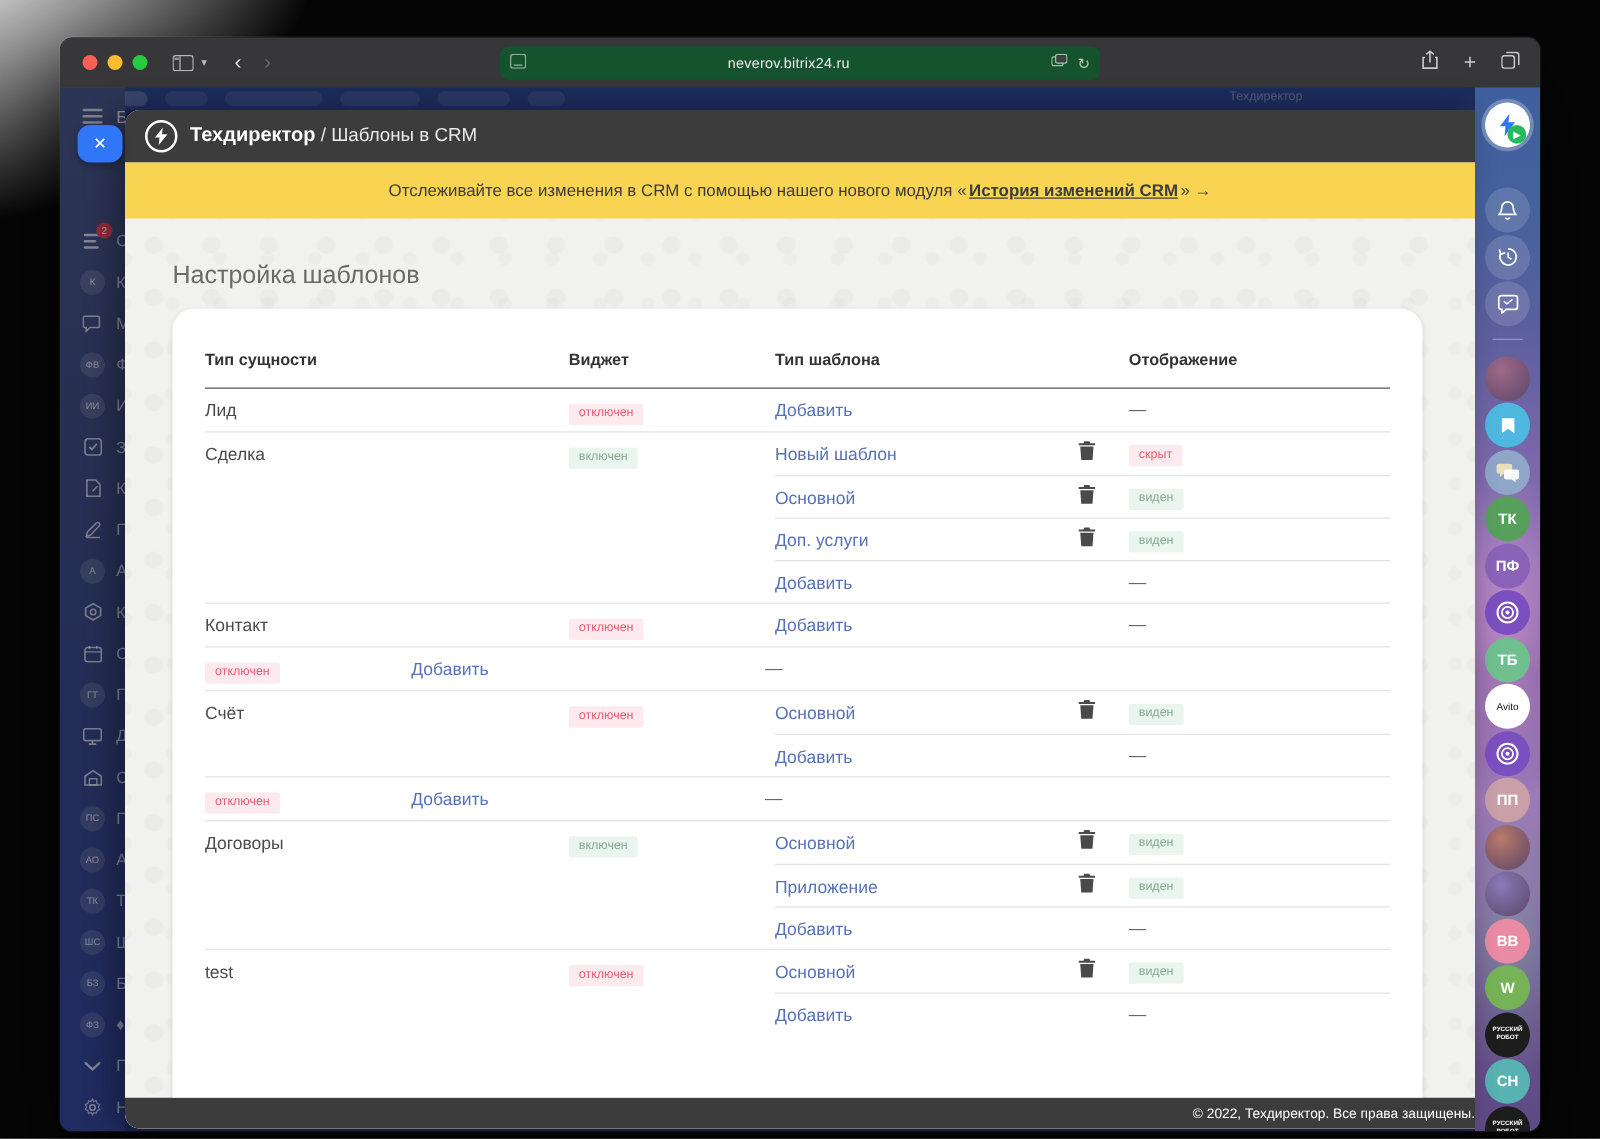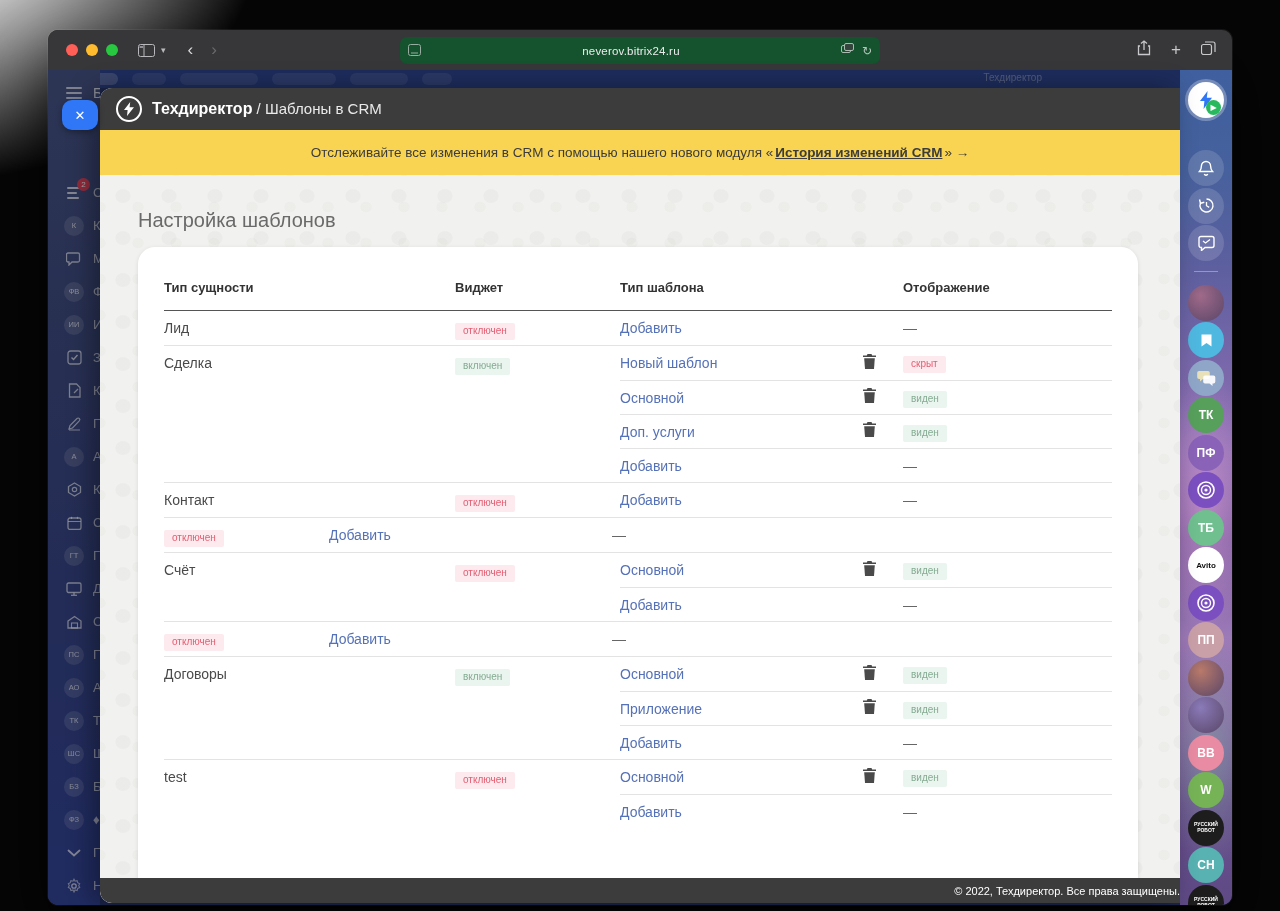--- a/index.html
+++ b/index.html
@@ -57,21 +57,21 @@
   .rp-glow2 { position:absolute; left:-20px; top:560px; width:100px; height:240px; border-radius:50%;
     background:radial-gradient(closest-side, rgba(130,200,160,.4), rgba(130,200,160,0)); }
   .rp-item { position:absolute; left:8px; width:36px; height:36px; border-radius:50%;
     display:flex; align-items:center; justify-content:center; color:#fff; font-size:12px; font-weight:bold; overflow:hidden; }
   .rp-ghost { background:rgba(255,255,255,.14); color:rgba(255,255,255,.9); font-weight:normal; }
   .rp-divider { position:absolute; left:14px; width:24px; height:1px; background:rgba(255,255,255,.35); }
   .rp-app { background:#fff; box-shadow:0 0 0 3px rgba(255,255,255,.28); }
   .rp-playbadge { position:absolute; right:3px; bottom:3px; width:15px; height:15px; border-radius:50%;
     background:#28b95f; display:flex; align-items:center; justify-content:center; font-size:8px; color:#fff; font-weight:normal; z-index:3;}
   .rp-tiny { font-size:5px; line-height:1.15; text-align:center; font-weight:bold; }
-  .rp-avito { color:#111; font-size:8px; font-weight:bold; background:#fff; }
+  .rp-avito { color:#111; font-size:8px; font-weight:normal; background:#fff; }
   .rp-wrap { position:absolute; left:8px; width:36px; height:36px; }
   
   .scrim { position:absolute; left:0; top:0; width:1132px; height:835px; background:rgba(8,10,24,.38); z-index:5; }
   
   .overlay { position:absolute; left:52px; top:18px; width:1080px; height:815px; z-index:10;
     border-radius:12px 0 0 12px; overflow:hidden; background:#f1f1ef; box-shadow:-8px 0 24px rgba(0,0,0,.35); }
   .app-header { height:42px; background:#3c3c3c; display:flex; align-items:center; color:#fff; }
   .app-logo { width:26px; height:26px; border-radius:50%; border:2px solid #fff; margin-left:16px;
     display:flex; align-items:center; justify-content:center; }
   .app-brand { margin-left:10px; font-size:16px; font-weight:bold; white-space:nowrap; }

